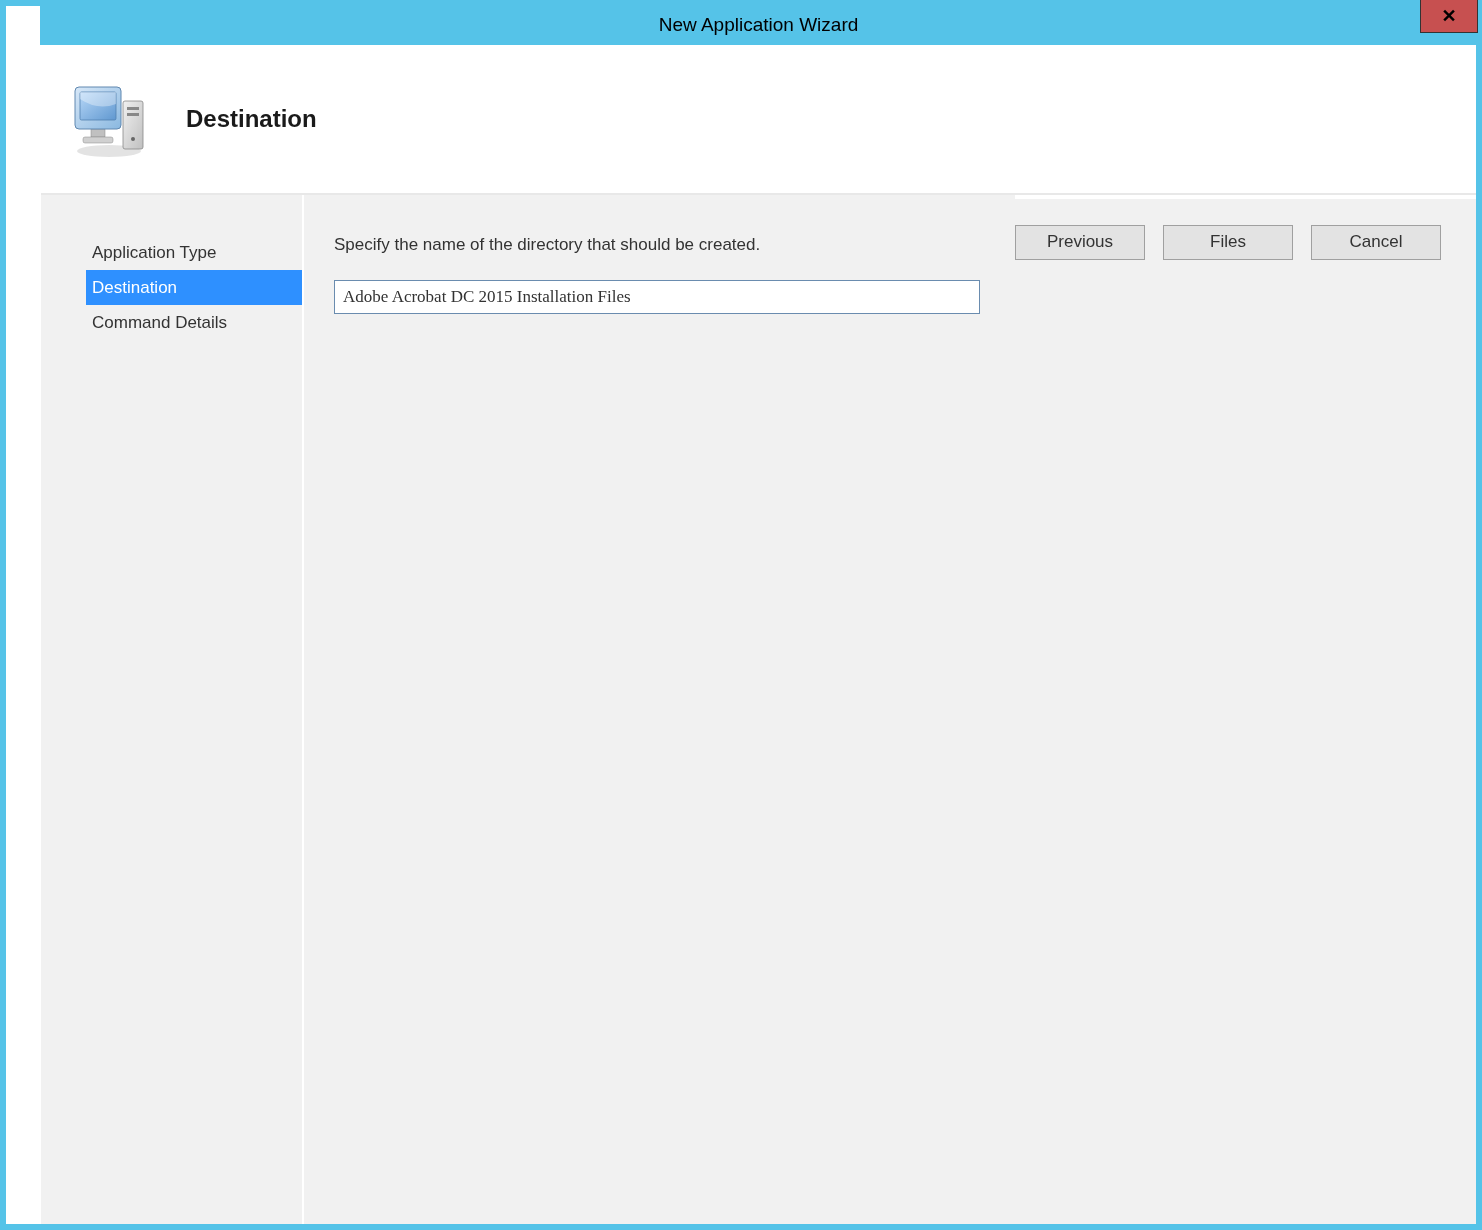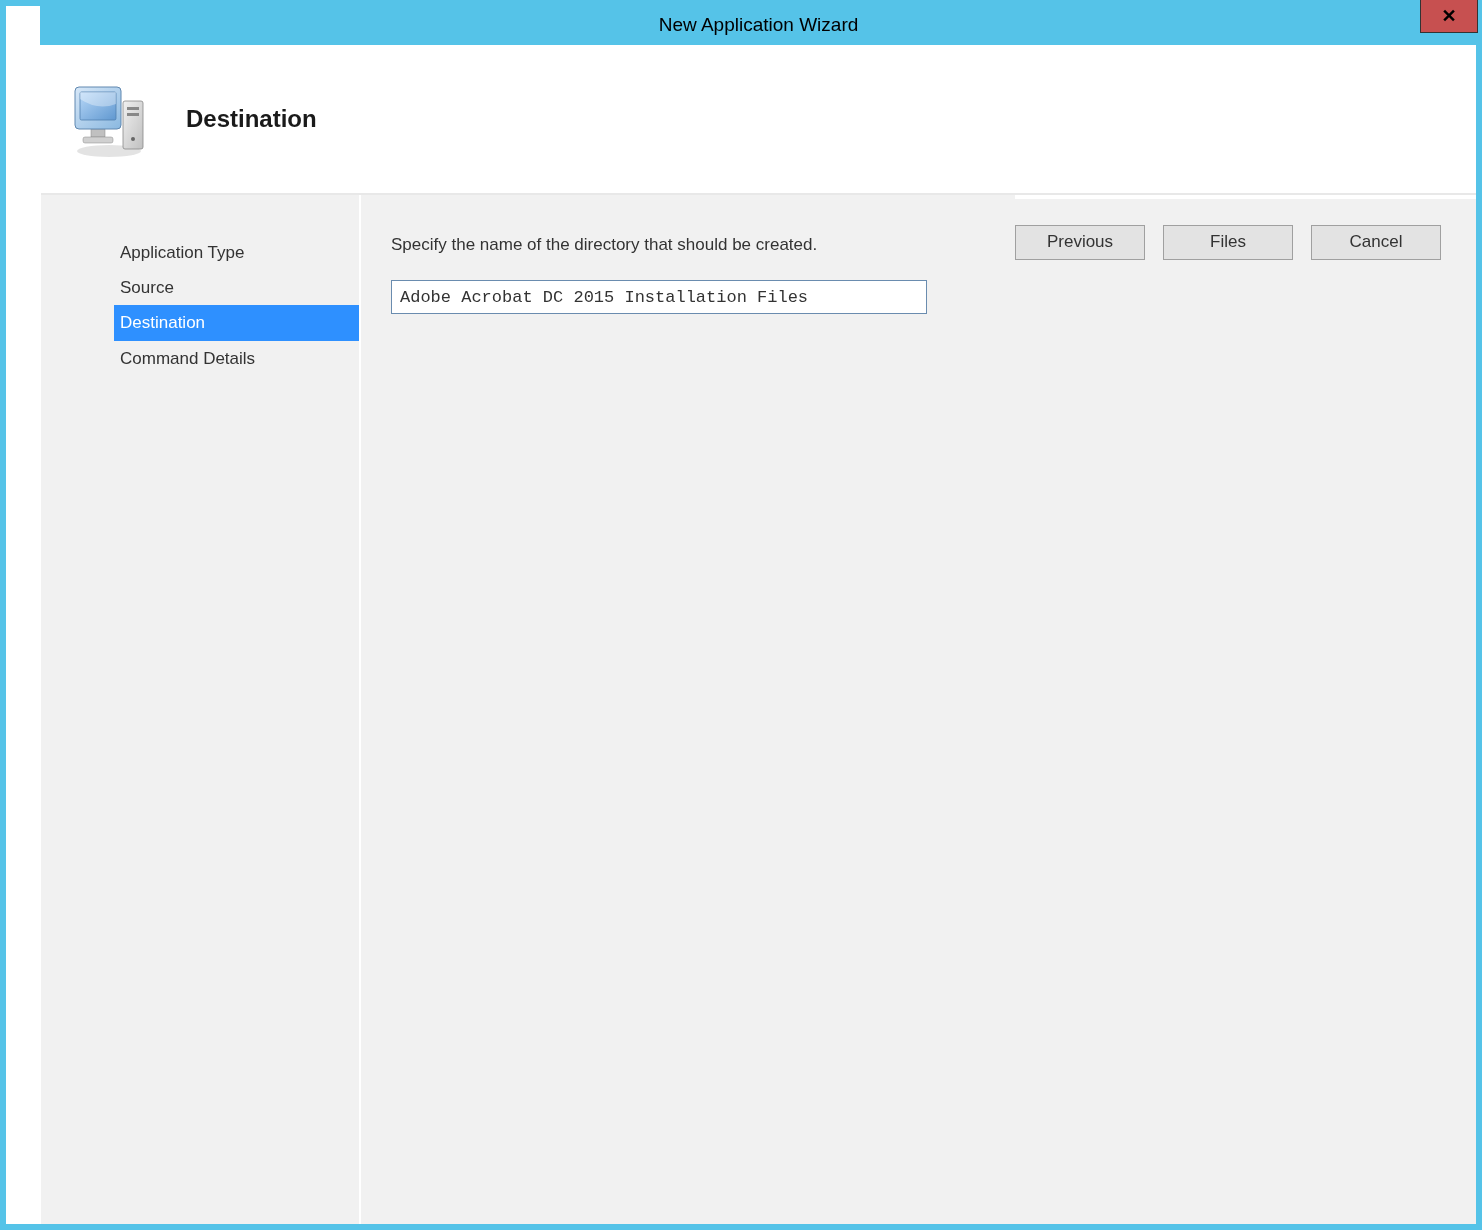--- a/index.html
+++ b/index.html
@@ -88,21 +88,20 @@
       padding-top: 40px;
       padding-left: 45px;
       padding-right: 0;
     }
     .sidebar-item {
       font-size: 17px;
       color: #333333;
       padding: 4px 10px 4px 6px;
       cursor: pointer;
       line-height: 1.6;
-      margin-left: 28px;
     }
     .sidebar-item.selected {
       background: #2e90ff;
       color: #ffffff;
     }
     .main {
       flex: 1;
       background: #f1f1f1;
       border-left: 2px solid #ffffff;
       display: flex;
@@ -111,26 +110,26 @@
     .content {
       flex: 1;
       padding: 40px 35px 20px 30px;
     }
     .instruction {
       font-size: 17px;
       color: #333333;
       margin-bottom: 25px;
     }
     .directory-input {
-      width: 536px;
+      width: 646px;
       height: 34px;
       border: 1px solid #6a8caf;
       padding: 4px 8px;
       font-size: 17px;
-      font-family: Liberation Mono, monospace;
+      font-family: Liberation Serif, serif;
       background: #ffffff;
       color: #333333;
       outline: none;
     }
     .footer {
       height: 90px;
       border-top: 4px solid #ffffff;
       display: flex;
       align-items: center;
       justify-content: flex-end;
@@ -192,21 +191,20 @@
         <rect x="9" y="13" width="36" height="28" rx="1.5" fill="url(#screenGrad)" stroke="#5080b0" stroke-width="0.8"></rect>
         <path d="M 9 13 L 45 13 L 45 25 Q 27 32 9 20 Z" fill="#ffffff" opacity="0.35"></path>
       </svg>
     </div>
     <div class="header-title">Destination</div>
   </div>
 
   <div class="body">
     <div class="sidebar">
       <div class="sidebar-item">Application Type</div>
-      <div class="sidebar-item">Source</div>
       <div class="sidebar-item selected">Destination</div>
       <div class="sidebar-item">Command Details</div>
     </div>
 
     <div class="main">
       <div class="content">
         <div class="instruction">Specify the name of the directory that should be created.</div>
         <input type="text" class="directory-input" value="Adobe Acrobat DC 2015 Installation Files" style="">
       </div>
 

